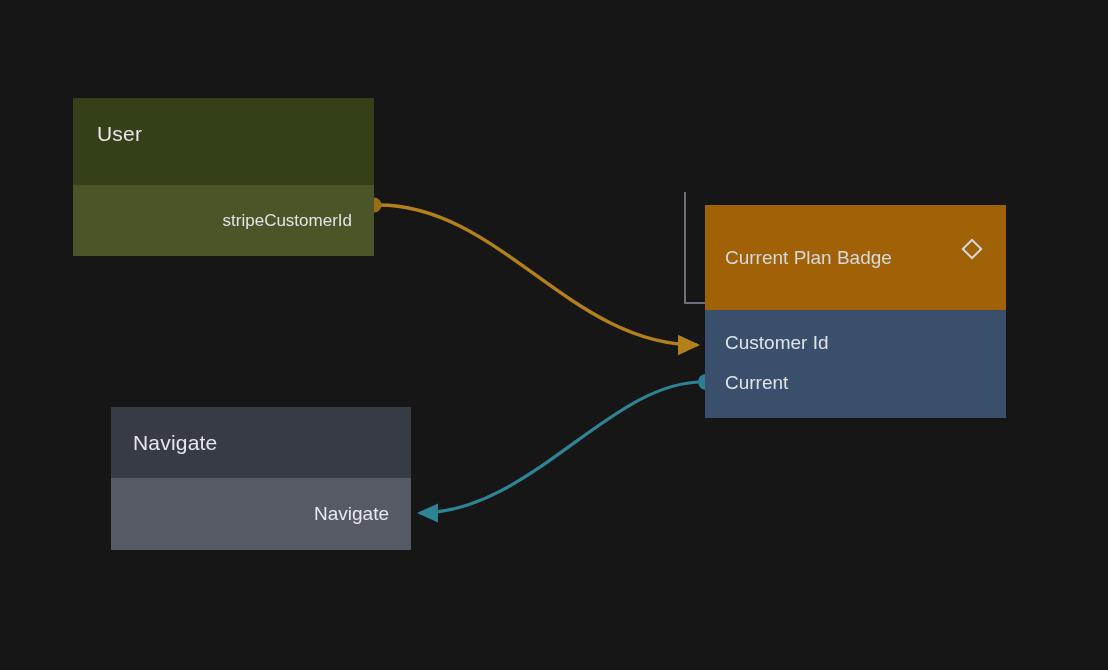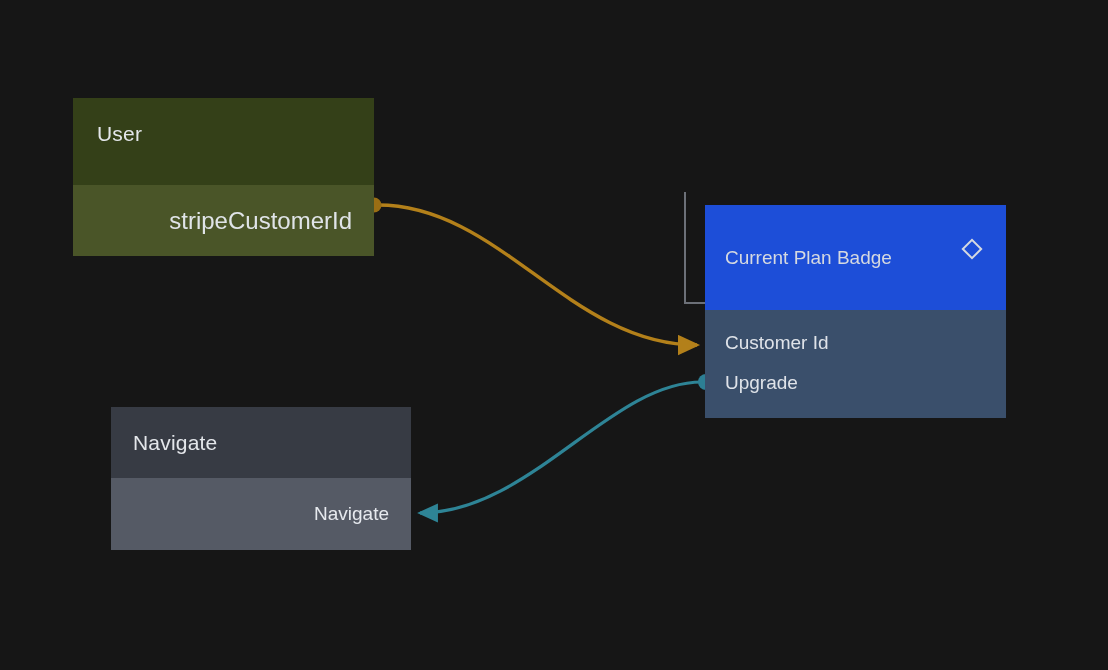--- a/index.html
+++ b/index.html
@@ -55,21 +55,21 @@
   #node-user .body {
     height: 71px;
     background: #4a5528;
     display: flex;
     align-items: center;
     justify-content: flex-end;
     padding: 0 22px 0 0;
   }
   #node-user .body span {
     color: #e0e4e8;
-    font-size: 24px;
+    font-size: 17px;
   }
 
   
   #node-page {
     left: 665px;
     top: 118px;
     width: 300px;
     height: 67px;
     background: #24415e;
     display: flex;
@@ -97,21 +97,21 @@
 
   
   #node-badge {
     left: 705px;
     top: 205px;
     width: 301px;
     height: 213px;
   }
   #node-badge .sect-top {
     height: 105px;
-    background: #1d4ed8;
+    background: #a16207;
     position: relative;
     display: flex;
     align-items: center;
     padding: 0 20px;
     box-sizing: border-box;
   }
   #node-badge .sect-top .title {
     color: #d5d9e0;
     font-size: 19px;
     line-height: 30px;
@@ -207,21 +207,21 @@
     <div class="sect-top">
       <div class="title">Current Plan Badge</div>
       <span class="diamond-wrap">
         <svg width="28" height="28" viewBox="0 0 28 28" xmlns="http://www.w3.org/2000/svg">
           <rect x="7.5" y="7.5" width="13" height="13" transform="rotate(45 14 14)" fill="none" stroke="#d5d9e0" stroke-width="2"></rect>
         </svg>
       </span>
     </div>
     <div class="sect-bot">
       <div class="row">Customer Id</div>
-      <div class="row">Upgrade</div>
+      <div class="row">Current</div>
     </div>
   </div>
 
   <div class="node" id="node-navigate">
     <div class="hdr">
       <span>Navigate</span>
     </div>
     <div class="body">
       <span>Navigate</span>
     </div>

